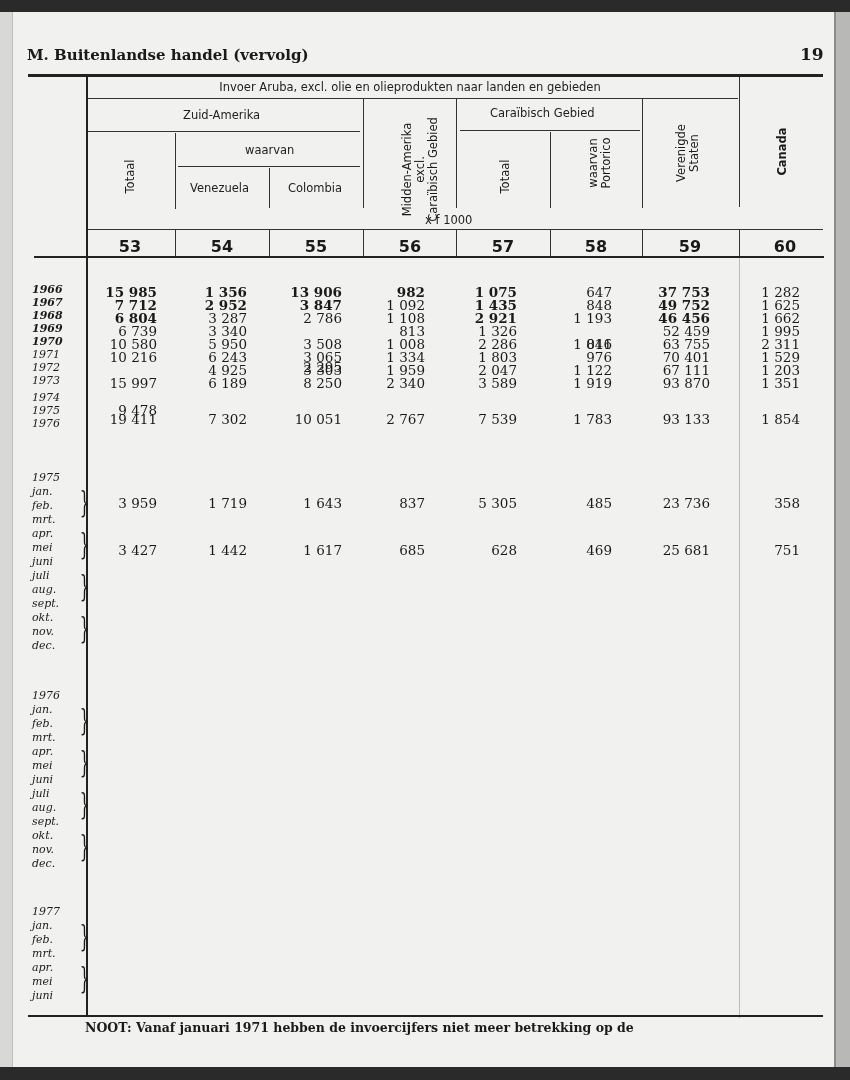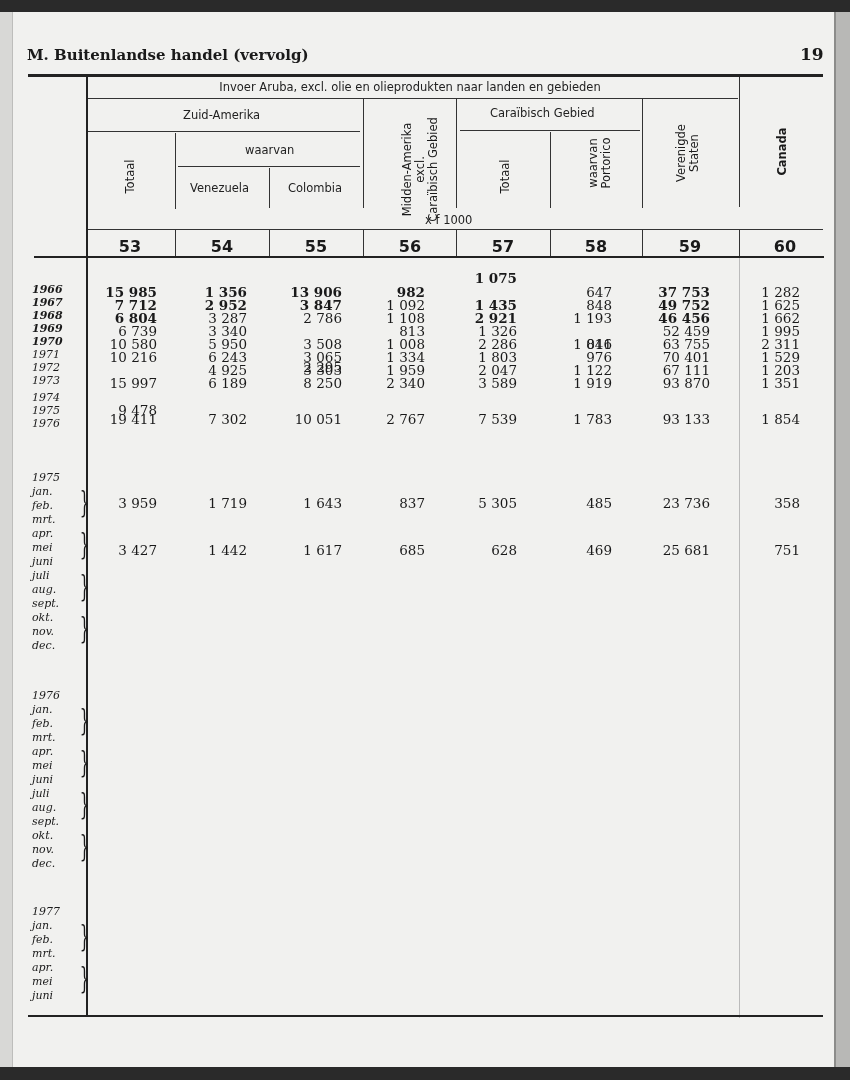--- a/index.html
+++ b/index.html
@@ -145,21 +145,21 @@
   <div class="stub" style="top:418px;">1976</div>
 </div>
 
 <div>
 
   <div>
     <div class="cell b" style="left:100px; width:57px; top:286px;">15 985</div>
     <div class="cell b" style="left:190px; width:57px; top:286px;">1 356</div>
     <div class="cell b" style="left:285px; width:57px; top:286px;">13 906</div>
     <div class="cell b" style="left:368px; width:57px; top:286px;">982</div>
-    <div class="cell b" style="left:460px; width:57px; top:272px;">1 075</div>
+    <div class="cell b" style="left:460px; width:57px; top:286px;">1 075</div>
     <div class="cell" style="left:555px; width:57px; top:286px;">647</div>
     <div class="cell b" style="left:653px; width:57px; top:286px;">37 753</div>
     <div class="cell" style="left:743px; width:57px; top:286px;">1 282</div>
   </div>
   <div>
     <div class="cell b" style="left:100px; width:57px; top:299px;">7 712</div>
     <div class="cell b" style="left:190px; width:57px; top:299px;">2 952</div>
     <div class="cell b" style="left:285px; width:57px; top:299px;">3 847</div>
     <div class="cell" style="left:368px; width:57px; top:299px;">1 092</div>
     <div class="cell b" style="left:460px; width:57px; top:299px;">1 435</div>
@@ -309,13 +309,14 @@
   <div class="stub" style="top:948px;">mrt.</div>
   <div class="stub" style="top:962px;">apr.</div>
   <div class="stub" style="top:976px;">mei</div>
   <div class="stub" style="top:990px;">juni</div>
   <div class="brace" style="top:918px;">}</div>
   <div class="brace" style="top:960px;">}</div>
 </div>
 
 <div class="rule-bottom"></div>
 <div class="note">
+  <div>NOOT:  Vanaf januari 1971 hebben de invoercijfers niet meer betrekking op de</div>
 </div>
 
 </body></html>

